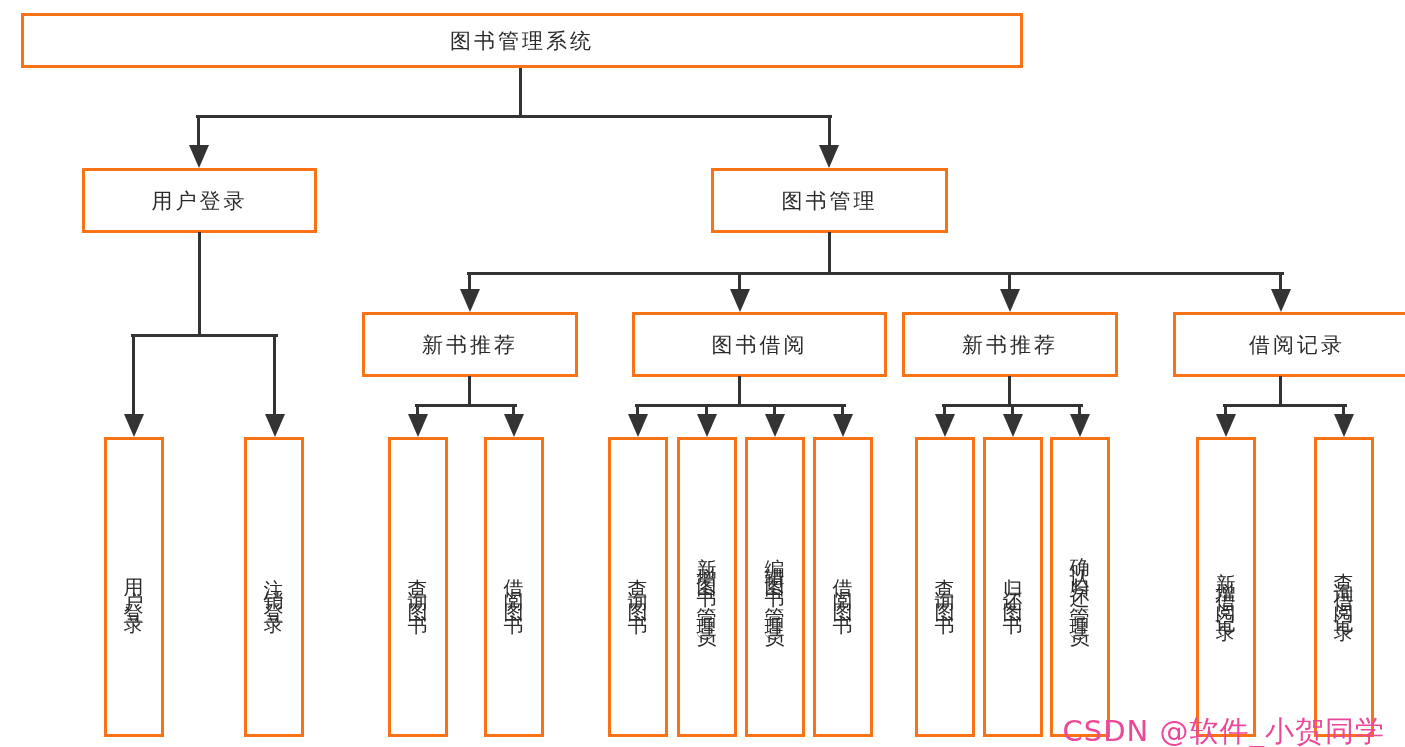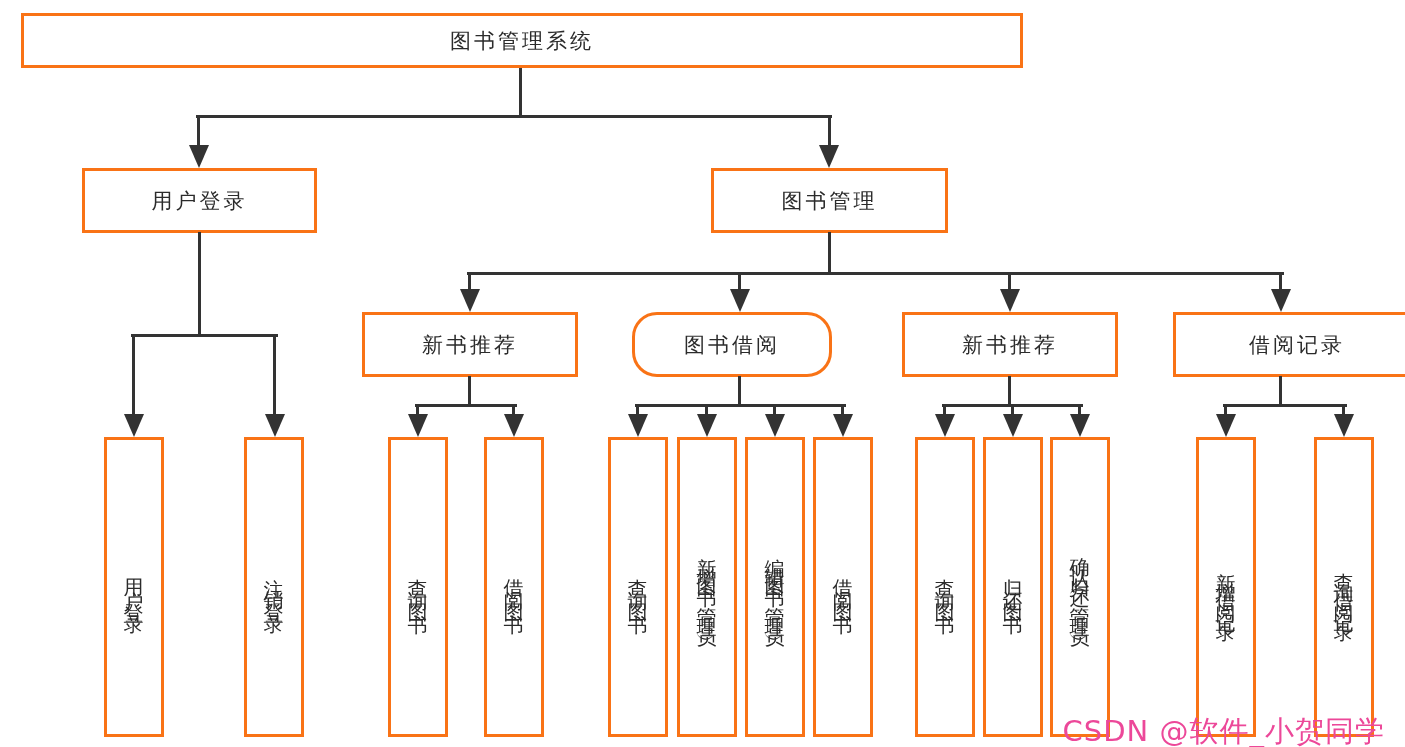--- a/index.html
+++ b/index.html
@@ -67,21 +67,21 @@
   <div class="vline" style="left:738px;top:272px;height:18px;"></div>
   <div class="arrow" style="left:730px;top:289px;"></div>
   <div class="vline" style="left:1008px;top:272px;height:18px;"></div>
   <div class="arrow" style="left:1000px;top:289px;"></div>
   <div class="vline" style="left:1279px;top:272px;height:18px;"></div>
   <div class="arrow" style="left:1271px;top:289px;"></div>
 
   <div class="box hbox" style="left:362px;top:312px;width:216px;height:65px;">
     <span>新书推荐</span>
   </div>
-  <div class="box hbox" style="left:632px;top:312px;width:200px;height:65px;border-radius:25px;">
+  <div class="box hbox" style="left:632px;top:312px;width:255px;height:65px;">
     <span>图书借阅</span>
   </div>
   <div class="box hbox" style="left:902px;top:312px;width:216px;height:65px;">
     <span>新书推荐</span>
   </div>
   <div class="box hbox" style="left:1173px;top:312px;width:248px;height:65px;">
     <span>借阅记录</span>
   </div>
 
   <div class="vline" style="left:468px;top:376px;height:30px;"></div>

